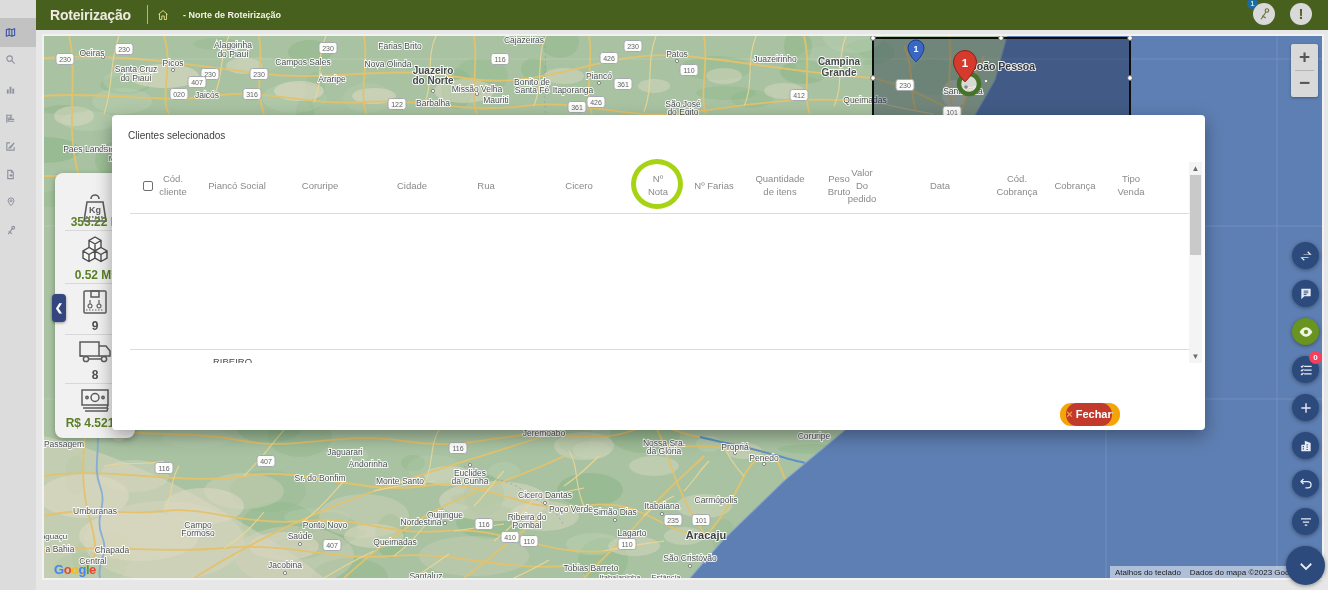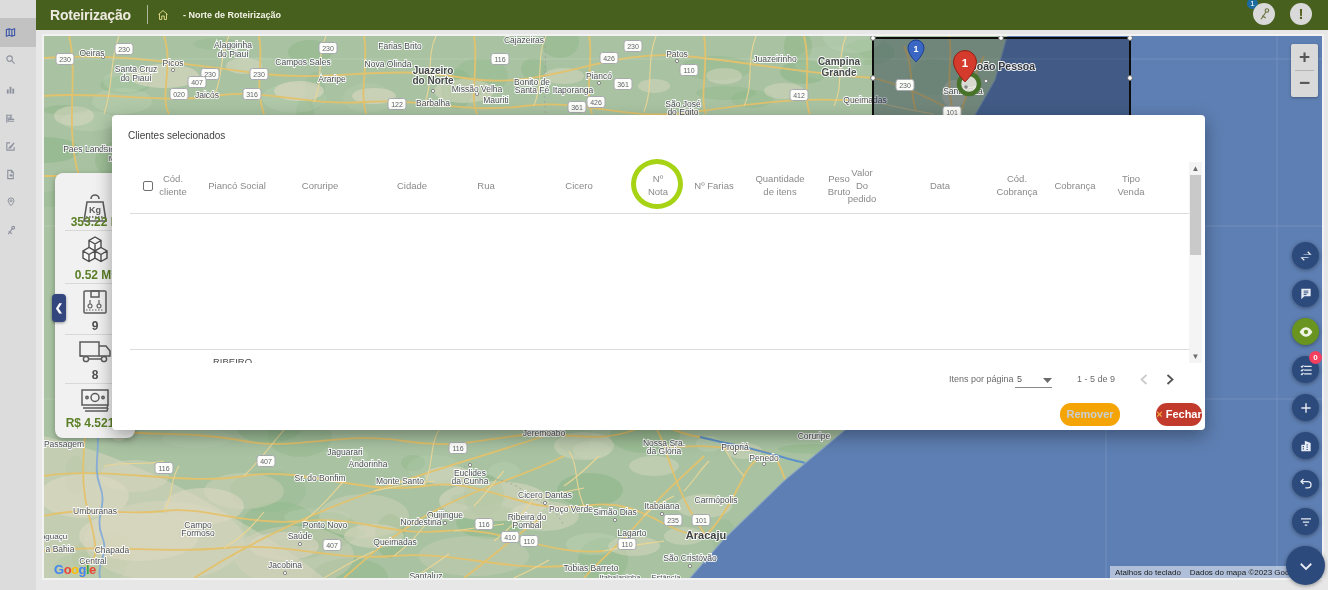--- a/index.html
+++ b/index.html
@@ -35,21 +35,21 @@
   .clipped-row { position:absolute; left:101px; top:241px; width:60px; height:7px; overflow:hidden; font-size:9.5px; font-weight:normal; color:#4a4a4a; }
   
   .sbar { position:absolute; left:1077px; top:47px; width:13px; height:201px; background:#f4f4f4; }
   .sbar .thumb { position:absolute; left:1px; top:13px; width:11px; height:80px; background:#c9c9c9; }
   .sbar .arr { position:absolute; left:0; width:13px; height:13px; font-size:8px; color:#6d6d6d; text-align:center; line-height:13px; }
   
   .pgrow { position:absolute; top:256px; left:0; width:1093px; height:24px; font-size:9px; color:#6b6b6b; }
   
   .btn { position:absolute; top:288px; height:23px; border-radius:11px; font-size:11px; font-weight:bold; text-align:center; line-height:23px; }
   #btn-remover { left:948px; width:60px; background:#f5a406; color:#c9ced2; }
-  #btn-fechar { left:1044px; width:46px; background:#c23a2c; color:#fff; }
+  #btn-fechar { left:954px; width:46px; background:#c23a2c; color:#fff; }
   
   .navbtn { position:absolute; left:1292px; width:27px; height:27px; border-radius:50%; background:#2d4a7d; box-shadow:0 1px 4px rgba(0,0,0,0.4); }
   .navbtn svg { position:absolute; left:50%; top:50%; transform:translate(-50%,-50%); }
 </style>
 </head>
 <body>
 <div id="topbar">
   <div class="title">Roteirização</div>
   <div class="sep"></div>
   <svg class="abs" style="left:121px;top:9px" width="12" height="12" viewBox="0 0 24 24" fill="none" stroke="#d9d382" stroke-width="2">
@@ -678,35 +678,20 @@
   <div class="hdr" style="left:1019px;top:57px">Tipo<br>Venda</div>
   <div class="greenring"></div>
   <div class="hline" style="top:98px"></div>
   <div class="hline" style="top:234px"></div>
   <div class="clipped-row">RIBEIRO</div>
   <div class="sbar">
     <div class="arr" style="top:0">▲</div>
     <div class="thumb"></div>
     <div class="arr" style="bottom:0">▼</div>
   </div>
-  <div class="pgrow">
-    <span class="abs" style="left:837px;top:3px;">Itens por página</span>
-    <span class="abs" style="left:905px;top:3px;color:#555;">5</span>
-    <span class="abs" style="left:903px;top:16px;width:37px;height:1px;background:#8a8a8a;"></span>
-    <svg class="abs" style="left:931px;top:7px" width="9" height="5">
-        <path d="M0 0 L9 0 L4.5 5 Z" fill="#6b6b6b"></path>
-      </svg>
-    <span class="abs" style="left:965px;top:3px;">1 - 5 de 9</span>
-    <svg class="abs" style="left:1028px;top:3px" width="8" height="11" viewBox="0 0 8 11" fill="none" stroke="#cbcbcb" stroke-width="1.8">
-        <path d="M6.5 1 L1.5 5.5 L6.5 10"></path>
-      </svg>
-    <svg class="abs" style="left:1054px;top:3px" width="8" height="11" viewBox="0 0 8 11" fill="none" stroke="#555" stroke-width="1.8">
-        <path d="M1.5 1 L6.5 5.5 L1.5 10"></path>
-      </svg>
-  </div>
   <div class="btn" id="btn-remover">Remover</div>
   <div class="btn" id="btn-fechar"><span style="color:#eea43c">×</span> Fechar</div>
 </div>
 
 <div class="navbtn" style="top:242px">
     <svg width="15" height="15" viewBox="0 0 24 24" fill="#e8ecf4">
       <path d="M8 9 h9 l-3 -3 l1.5 -1.5 L21 10 H8 Z M16 15 H7 l3 3 l-1.5 1.5 L3 14 h13 Z"></path>
     </svg>
   </div>
 <div class="navbtn" style="top:280px">

